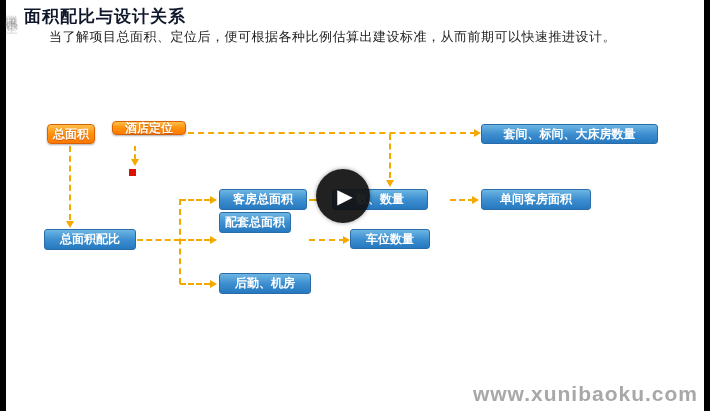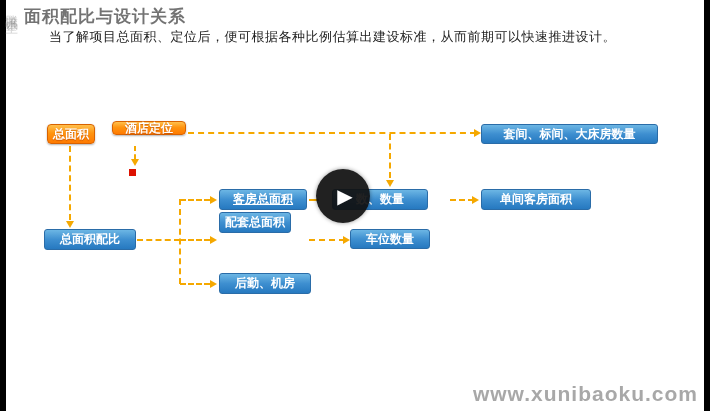--- a/index.html
+++ b/index.html
@@ -7,21 +7,21 @@
   .stage {
     position:relative; width:710px; height:411px; background:#ffffff;
     overflow:hidden; margin:0 auto;
   }
   .edge-bar { position:absolute; top:0; width:6px; height:411px; background:#000; }
   .edge-left { left:0; }
   .edge-right { right:0; }
 
   .title {
     position:absolute; left:24px; top:5px;
-    font-size:17px; font-weight:bold; color:#737373; letter-spacing:1px;
+    font-size:17px; font-weight:bold; color:#0f172a; letter-spacing:1px;
   }
   .subtitle {
     position:absolute; left:24px; top:28px; width:668px;
     font-size:13px; color:#222; letter-spacing:0.5px;margin-left:25px;
   }
 
   .node {
     position:absolute; display:flex; align-items:center; justify-content:center;
     color:#fff; font-size:12px; font-weight:bold; white-space:nowrap;
   }
@@ -115,21 +115,21 @@
 
   <div class="h-dash" style="left:450px; top:199px; width:24px;"></div>
   <div class="arr-right" style="left:472px; top:196px;"></div>
 
   <div class="h-dash" style="left:309px; top:239px; width:36px;"></div>
   <div class="arr-right" style="left:343px; top:236px;"></div>
 
   <div class="node orange" style="left:47px;  top:124px; width:48px;  height:20px;">总面积</div>
   <div class="node orange" style="left:112px; top:121px; width:74px;  height:14px;">酒店定位</div>
   <div class="node blue" style="left:481px; top:124px; width:177px; height:20px;">套间、标间、大床房数量</div>
-  <div class="node blue" style="left:219px; top:189px; width:88px;  height:21px;text-decoration:underline;">客房总面积</div>
+  <div class="node blue" style="left:219px; top:189px; width:88px;  height:21px;">客房总面积</div>
   <div class="node blue" style="left:332px; top:189px; width:96px;  height:21px;">数、数量</div>
   <div class="node blue" style="left:481px; top:189px; width:110px; height:21px;">单间客房面积</div>
   <div class="node blue" style="left:44px;  top:229px; width:92px;  height:21px;">总面积配比</div>
   <div class="node blue" style="left:219px; top:212px; width:72px;  height:21px;">配套总面积</div>
   <div class="node blue" style="left:350px; top:229px; width:80px;  height:20px;">车位数量</div>
   <div class="node blue" style="left:219px; top:273px; width:92px;  height:21px;">后勤、机房</div>
 
   <div class="play-btn">
     <span class="play-glyph">▶</span>
   </div>

